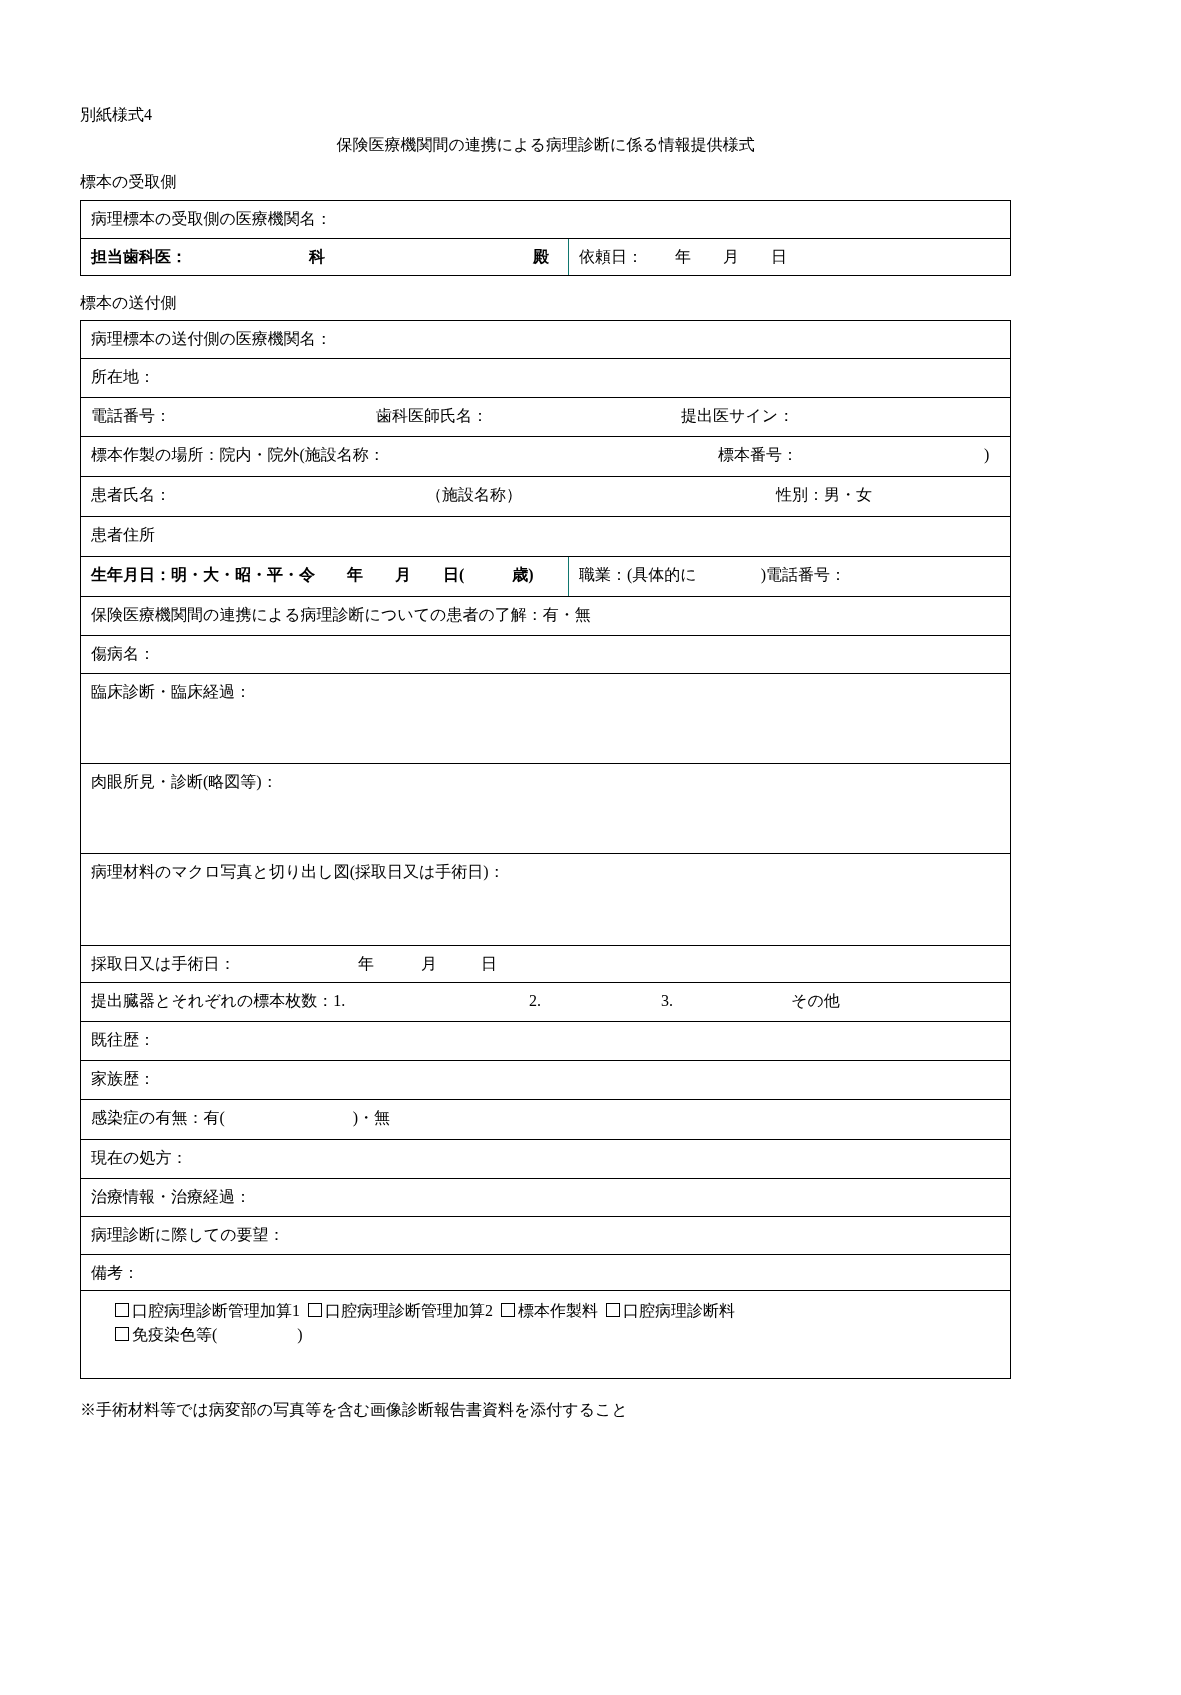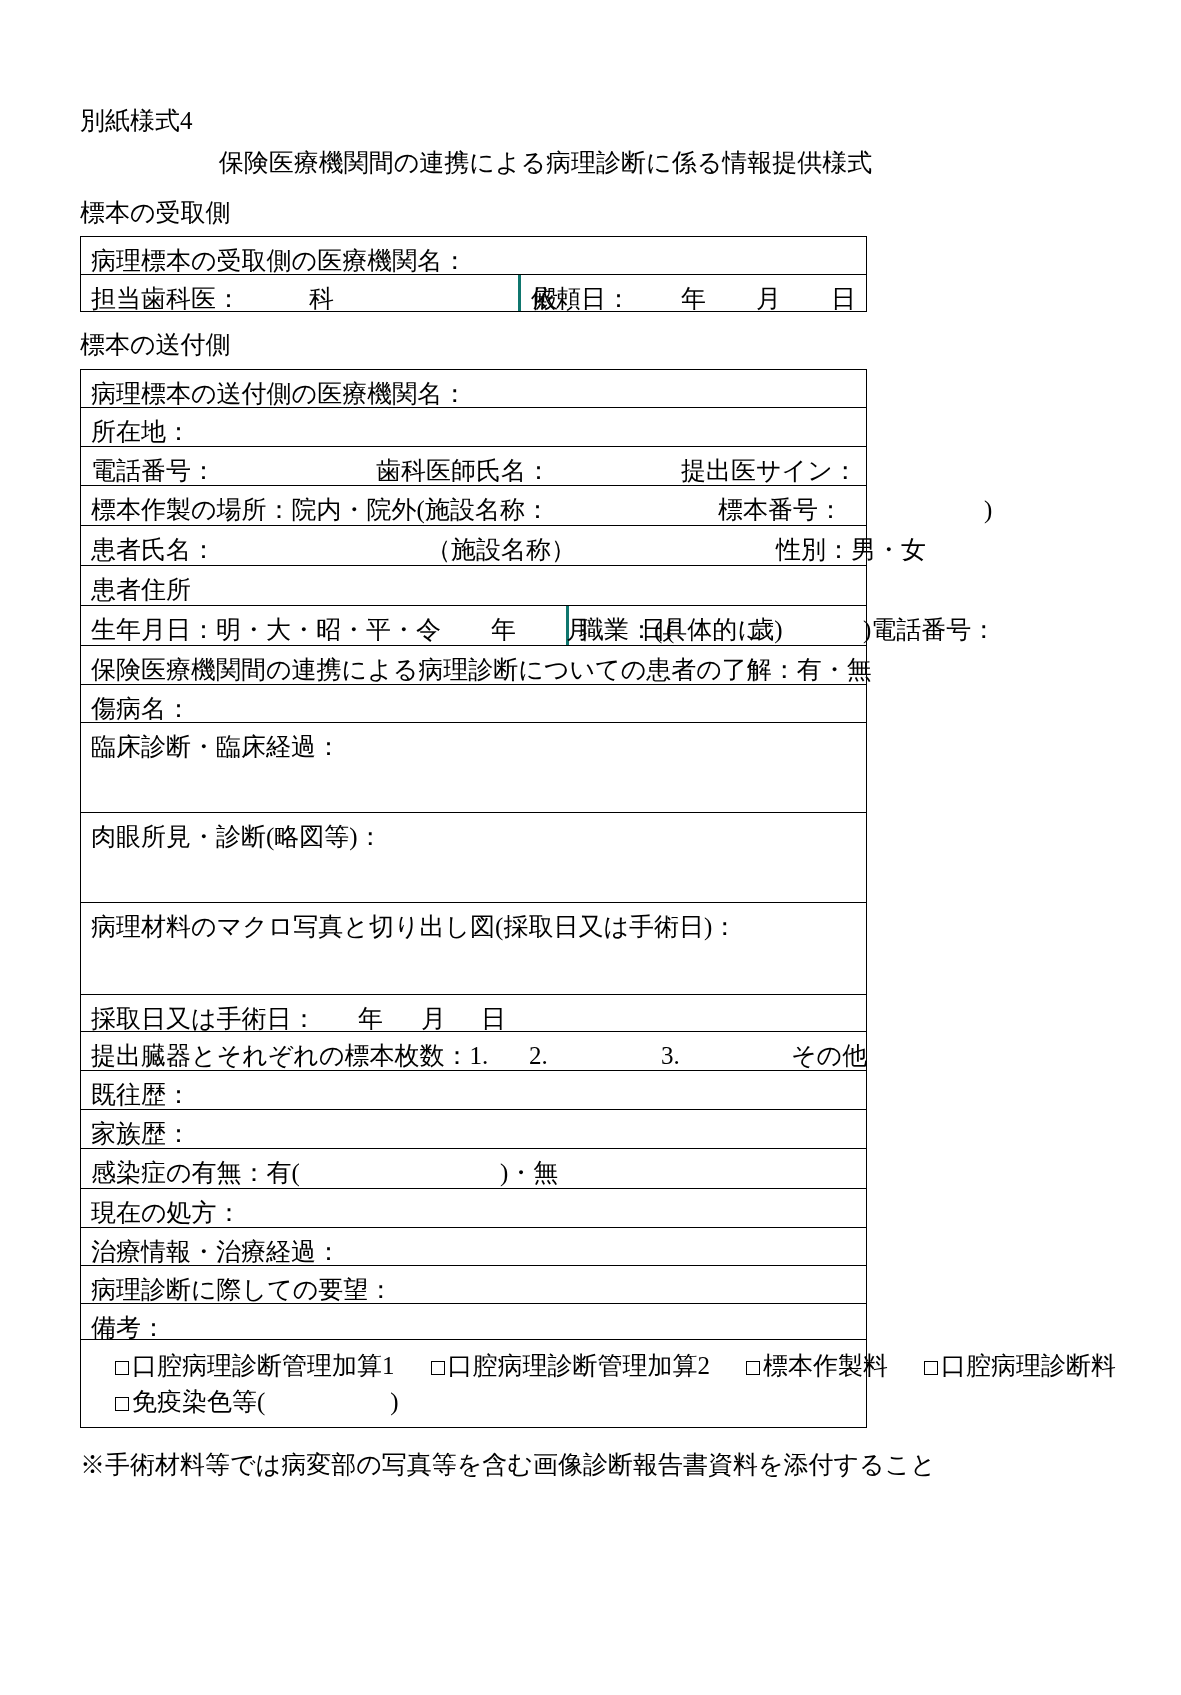--- a/index.html
+++ b/index.html
@@ -1,34 +1,34 @@
 <!DOCTYPE html>
 <html><head>
 <meta charset="utf-8">
 <style>
   * { margin:0; padding:0; box-sizing:border-box; }
   html,body { background:#ffffff; }
   body { width:1181px; font-family:"Liberation Serif","DejaVu Serif",serif; color:#000; }
   .page { position:relative; width:1181px; height:1695px; background:#fff;
-          padding:104px 70px 0 80px; font-size:25px; line-height:1.35; }
+          padding:104px 70px 0 80px; font-size:16px; line-height:1.35; }
   .content { width:931px; }
   .form-number { margin-bottom:8px; }
   .doc-title { text-align:center; margin-bottom:12px; }
   .section-label { margin:16px 0 7px 0; }
-  .tbl { border:1px solid #000; width:787px; }
+  .tbl { border:1px solid #000; width:931px; }
   .row { position:relative; padding:7px 10px 0; white-space:nowrap; overflow:visible; }
   .row + .row { border-top:1px solid #000; }
   .split { padding:0; display:flex; }
   .cell { position:relative; padding:7px 10px 0; white-space:nowrap; }
-  .cl { width:488px; border-right:3px solid #0f766e; }
+  .cl { width:488px; border-right:1px solid #0f766e;font-weight:bold; }
   .cr { flex:1; }
   .abs { position:absolute; top:7px; white-space:nowrap; }
   .h36{height:36px}.h37{height:37px}.h38{height:38px}.h39{height:39px}.h40{height:40px}
   .h88{height:88px}.h90{height:90px}.h92{height:92px}
-  .cb-line { display:flex; gap:36px; padding-left:24px; margin-top:2px; white-space:nowrap; }
+  .cb-line { display:flex; gap:8px; padding-left:24px; margin-top:2px; white-space:nowrap; }
   .cb-item { white-space:nowrap; }
   .cb-box { display:inline-block; width:14px; height:14px; border:1px solid #000;
             margin-right:3px; vertical-align:-1px; }
   .footer-note { margin-top:20px; }
 </style>
 </head>
 <body>
 
 <div class="page">
   <div class="content">

